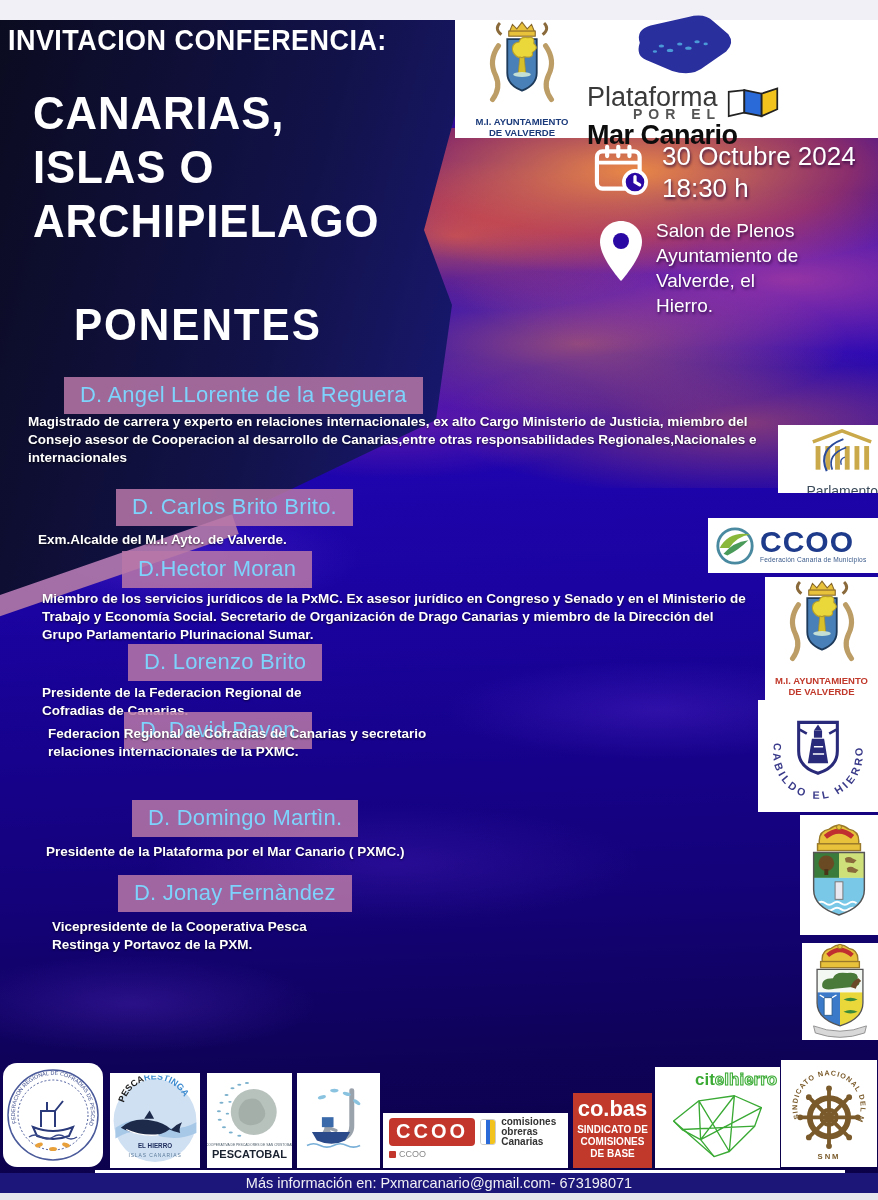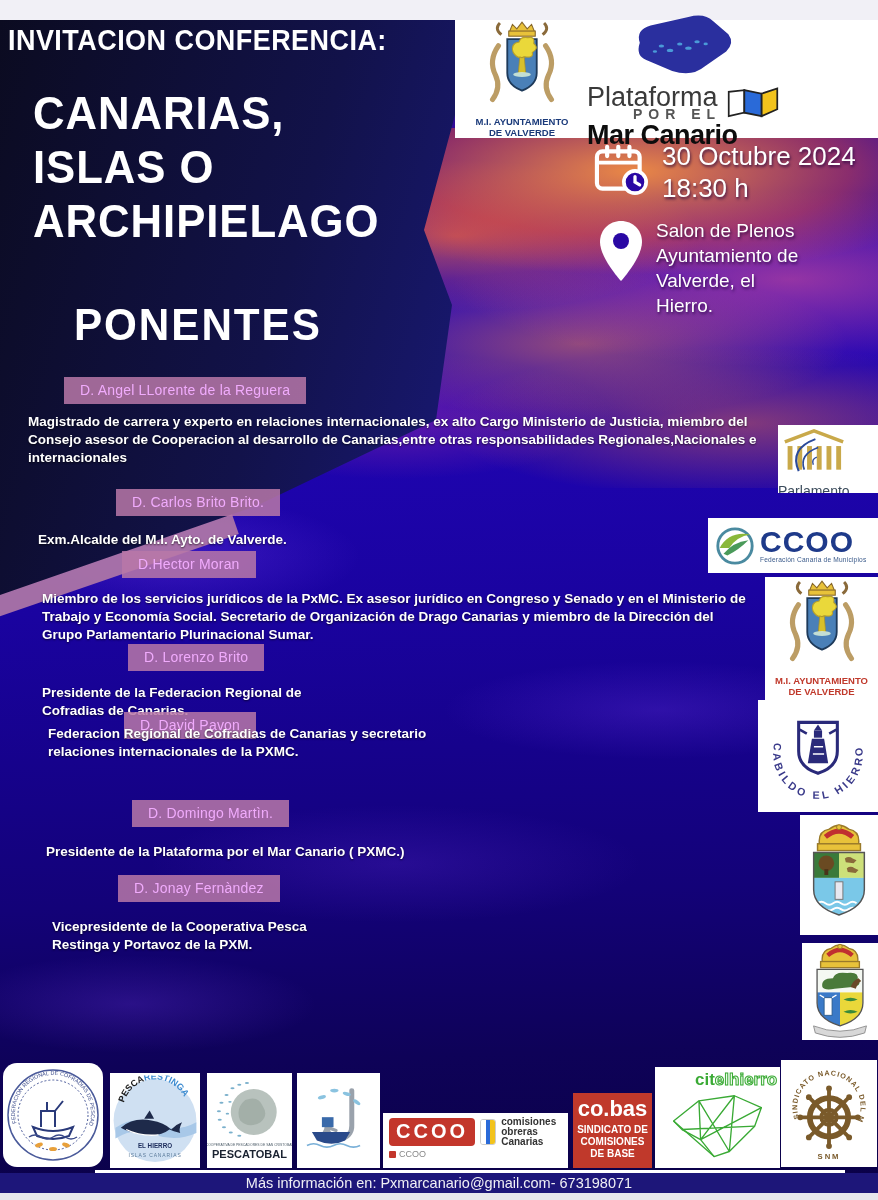--- a/index.html
+++ b/index.html
@@ -36,26 +36,26 @@
     transform:scaleX(.93);transform-origin:left top;white-space:nowrap;}
   .main-title{left:33px;top:86px;color:#fff;font-size:46px;font-weight:bold;line-height:54px;
     letter-spacing:1px;transform:scaleX(.95);transform-origin:left top;}
   
   .ev-text{color:#fff;font-weight:normal;text-shadow:1px 2px 3px rgba(30,0,60,.75);}
   .ev-date{left:662px;top:140px;font-size:26px;line-height:32px;}
   .ev-loc{left:656px;top:218px;font-size:19px;line-height:25px;}
   
   .ponentes{left:74px;top:300px;color:#fff;font-size:44px;font-weight:bold;letter-spacing:2px;
     transform:scaleX(.96);transform-origin:left top;}
-  .spk-box{background:rgba(184,120,168,.85);color:#f0abfc;font-size:14px;padding:5px 16px 6px;
+  .spk-box{background:rgba(184,120,168,.85);color:#7dd3fc;font-size:22px;padding:5px 16px 6px;
     display:inline-block;white-space:nowrap;letter-spacing:.2px;}
   .bio{color:#fff;font-weight:bold;font-size:13.5px;line-height:1.35;text-shadow:0 1px 2px rgba(0,0,0,.65);}
   
   .wbox{background:#fff;overflow:hidden;}
-  .parl-box{left:778px;top:425px;width:100px;height:68px;text-align:left;}
+  .parl-box{left:778px;top:425px;width:100px;height:68px;text-align:right;}
   .parl-cap{font-size:14px;color:#3a4a5a;line-height:16px;margin-top:1px;}
   .fecam-box{left:708px;top:518px;width:170px;height:55px;display:flex;align-items:center;padding-left:6px;box-sizing:border-box;}
   .fecam-name{font-size:30px;font-weight:bold;color:#1e3a8a;letter-spacing:1px;line-height:28px;}
   .fecam-sub{font-size:6.6px;color:#3a5a8a;letter-spacing:.2px;}
   .valv-box{left:765px;top:577px;width:113px;height:125px;text-align:center;}
   .valv-cap{font-size:9.5px;font-weight:bold;line-height:11px;}
   .cap-navy{color:#1a3a7a;} .cap-red{color:#c0392b;}
   .cabildo-box{left:758px;top:700px;width:120px;height:112px;}
   .esc1-box{left:800px;top:815px;width:78px;height:120px;}
   .esc2-box{left:802px;top:943px;width:76px;height:97px;}

